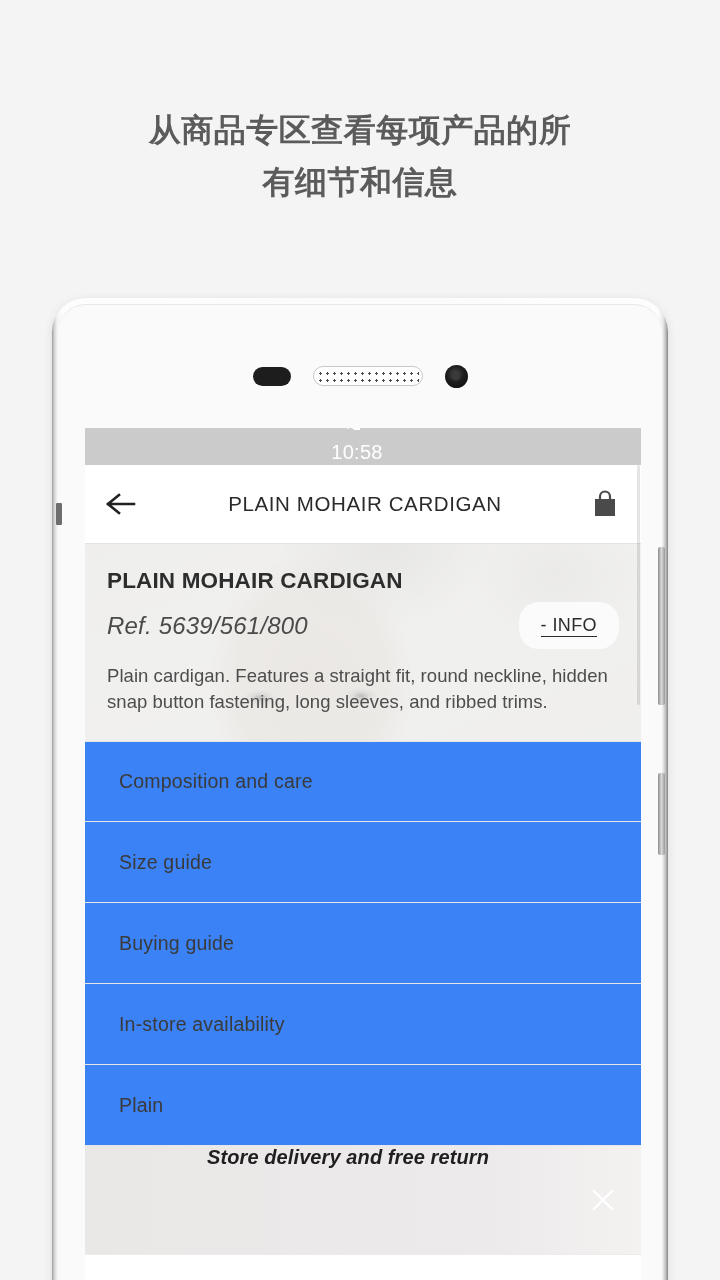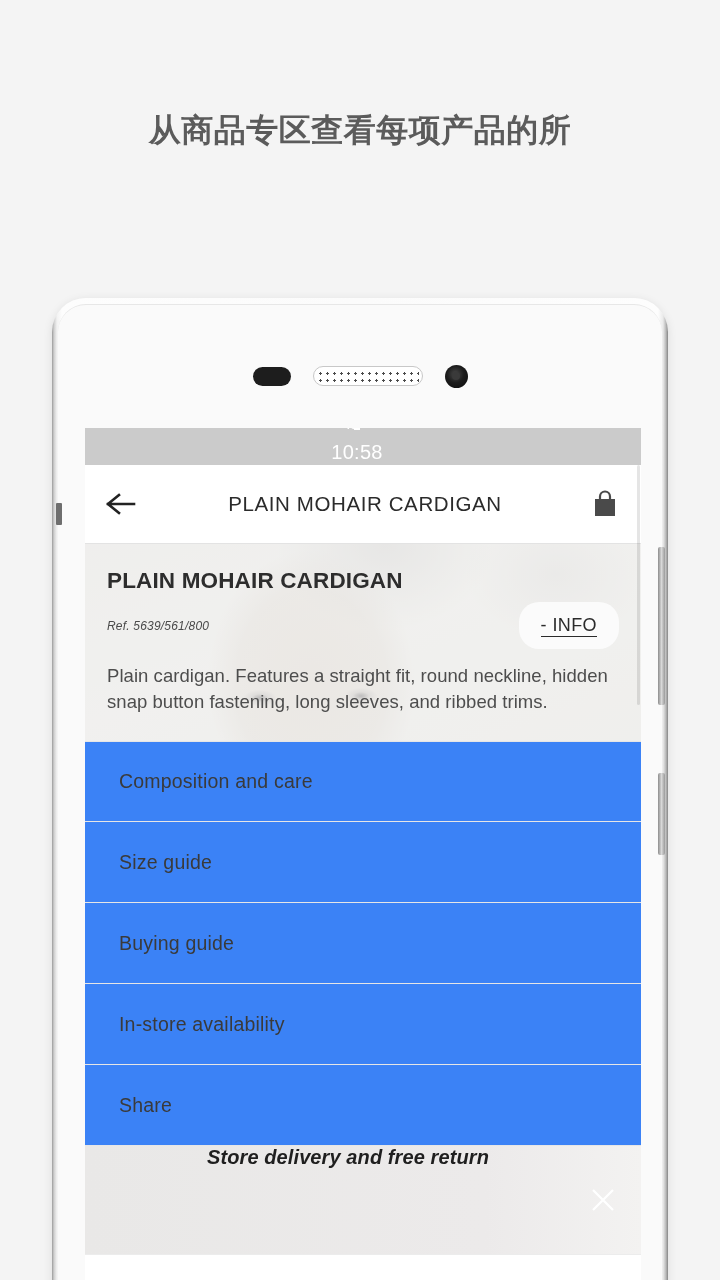--- a/index.html
+++ b/index.html
@@ -282,21 +282,21 @@
     line-height: 30px;
   }
   .ref-row {
     display: flex;
     align-items: center;
     justify-content: space-between;
     margin-top: 6px;
     min-height: 38px;
   }
   .product-ref {
-    font-size: 12px;
+    font-size: 24px;
     font-style: italic;
     color: #4a4a4a;
     letter-spacing: 0.2px;
     text-align: right;
   }
   .info-pill {
     background: #fbfbfb;
     border-radius: 20px;
     padding: 13px 22px;
     font-size: 18px;
@@ -383,20 +383,21 @@
     height: 240px;
     background: rgba(0,0,0,0.10);
     border-radius: 2px;
   }
 </style>
 </head>
 <body>
 
 <div class="promo-headline">
   <span>从商品专区查看每项产品的所</span>
+  <span>有细节和信息</span>
 </div>
 
 <div class="phone">
   <div class="phone-inner">
 
     <div class="bezel-top">
       <div class="sensor-pill"></div>
       <div class="speaker-grille"></div>
       <div class="camera-lens"></div>
     </div>
@@ -444,21 +445,21 @@
           </div>
           <div class="product-desc">Plain cardigan. Features a straight fit, round neckline, hidden snap button fastening, long sleeves, and ribbed trims.</div>
         </div>
       </div>
 
       <div class="menu-list">
         <div class="menu-item">Composition and care</div>
         <div class="menu-item">Size guide</div>
         <div class="menu-item">Buying guide</div>
         <div class="menu-item">In-store availability</div>
-        <div class="menu-item">Share</div>
+        <div class="menu-item">Plain</div>
       </div>
 
       <div class="promo-banner">
         <div class="promo-banner-text">Store delivery and free return</div>
         <div class="promo-close">
           <svg width="32" height="32" viewBox="0 0 32 32">
             <path d="M6 6 L26 26 M26 6 L6 26" stroke="#ffffff" stroke-width="2.2" fill="none"></path>
           </svg>
         </div>
       </div>

